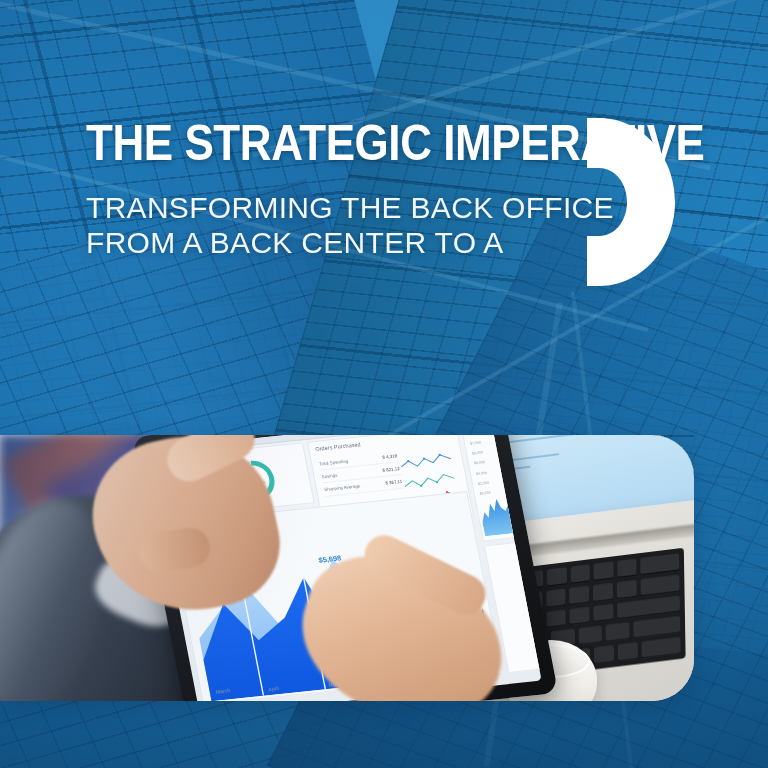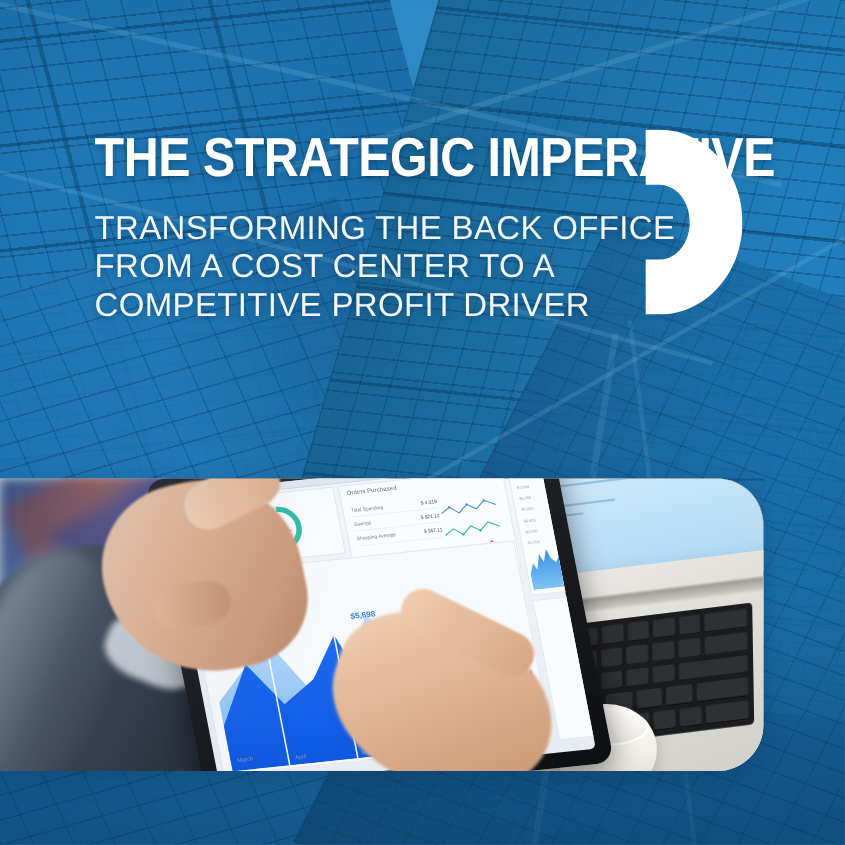--- a/index.html
+++ b/index.html
@@ -421,22 +421,21 @@
   <div class="beam b5"></div>
   <div class="beam b6"></div>
 
   <div class="vignette"></div>
   <div class="bottom-tint"></div>
 
   <div class="headline-wrap">
     <div class="title">THE STRATEGIC IMPERATIVE</div>
     <div class="subtitle">
       <span class="ln">TRANSFORMING THE BACK OFFICE</span>
-      <span class="ln">FROM A COST CENTER TO A</span>
-      <span class="ln">COMPETITIVE PROFIT DRIVER</span>
+      <span class="ln">FROM A BACK CENTER TO A</span>
     </div>
   </div>
 
   <div class="d-mark">
     <svg viewBox="0 0 92 168" width="92" height="168" aria-hidden="true">
       <path fill="#ffffff" d="M4 0 H16 C58 0 92 37 92 84 C92 131 58 168 16 168 H4 V118 H16
                C32 118 44 103 44 84 C44 65 32 50 16 50 H4 Z"></path>
     </svg>
   </div>
 

